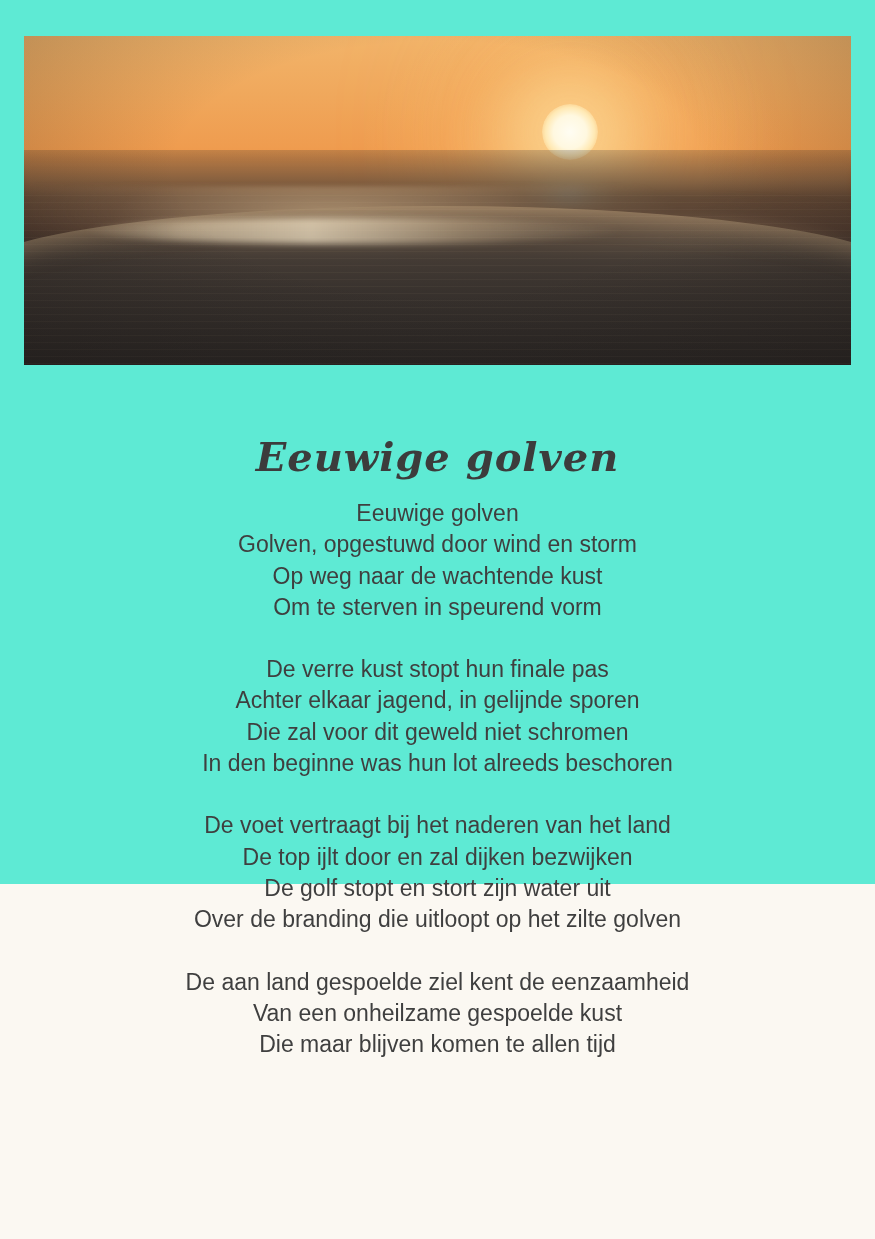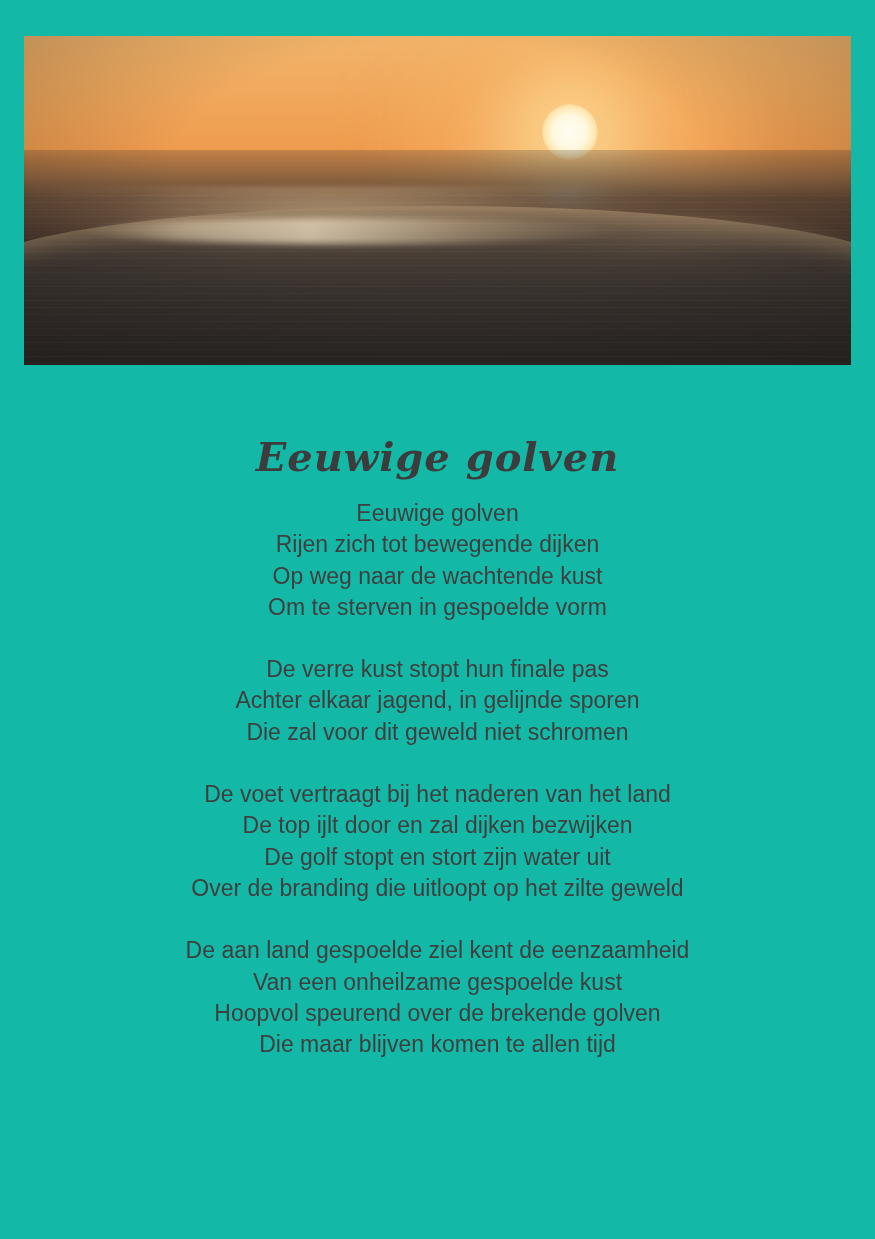--- a/index.html
+++ b/index.html
@@ -10,22 +10,22 @@
     width: 875px;
     height: 1239px;
     background: #fbf8f2;
     font-family: "Liberation Sans", sans-serif;
     overflow: hidden;
   }
 
   .page {
     position: relative;
     width: 875px;
-    height: 1239px;
-    background: #14b8a6;
+    height: 884px;
+    background: #5eead4;
     box-sizing: border-box;
   }
 
   
   .hero {
     position: absolute;
     left: 24px;
     top: 36px;
     width: 827px;
     height: 329px;
@@ -236,40 +236,40 @@
     <div class="ripples"></div>
     <div class="sea-vignette"></div>
   </div>
 
   <h1 class="poem-title">Eeuwige golven</h1>
 
   <div class="poem-body">
 
     <p class="stanza">
       <span class="line">Eeuwige golven</span>
-      <span class="line">Rijen zich tot bewegende dijken</span>
+      <span class="line">Golven, opgestuwd door wind en storm</span>
       <span class="line">Op weg naar de wachtende kust</span>
-      <span class="line">Om te sterven in gespoelde vorm</span>
+      <span class="line">Om te sterven in speurend vorm</span>
     </p>
 
     <p class="stanza">
       <span class="line">De verre kust stopt hun finale pas</span>
       <span class="line">Achter elkaar jagend, in gelijnde sporen</span>
       <span class="line">Die zal voor dit geweld niet schromen</span>
+      <span class="line">In den beginne was hun lot alreeds beschoren</span>
     </p>
 
     <p class="stanza">
       <span class="line">De voet vertraagt bij het naderen van het land</span>
       <span class="line">De top ijlt door en zal dijken bezwijken</span>
       <span class="line">De golf stopt en stort zijn water uit</span>
-      <span class="line">Over de branding die uitloopt op het zilte geweld</span>
+      <span class="line">Over de branding die uitloopt op het zilte golven</span>
     </p>
 
     <p class="stanza">
       <span class="line">De aan land gespoelde ziel kent de eenzaamheid</span>
       <span class="line">Van een onheilzame gespoelde kust</span>
-      <span class="line">Hoopvol speurend over de brekende golven</span>
       <span class="line">Die maar blijven komen te allen tijd</span>
     </p>
 
   </div>
 
 </div>
 
 </body></html>

